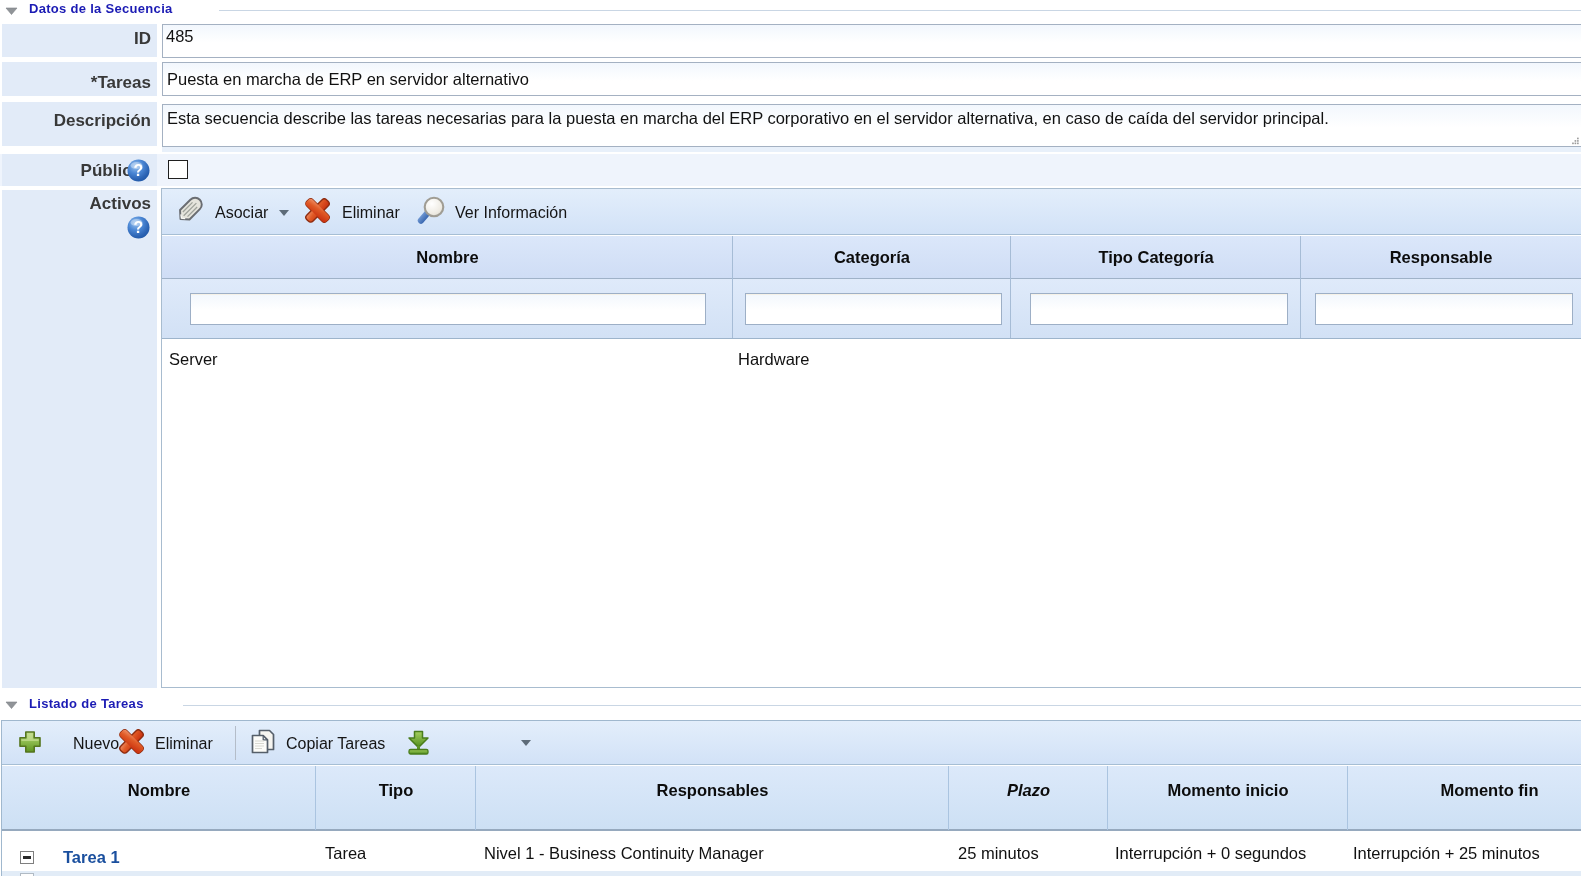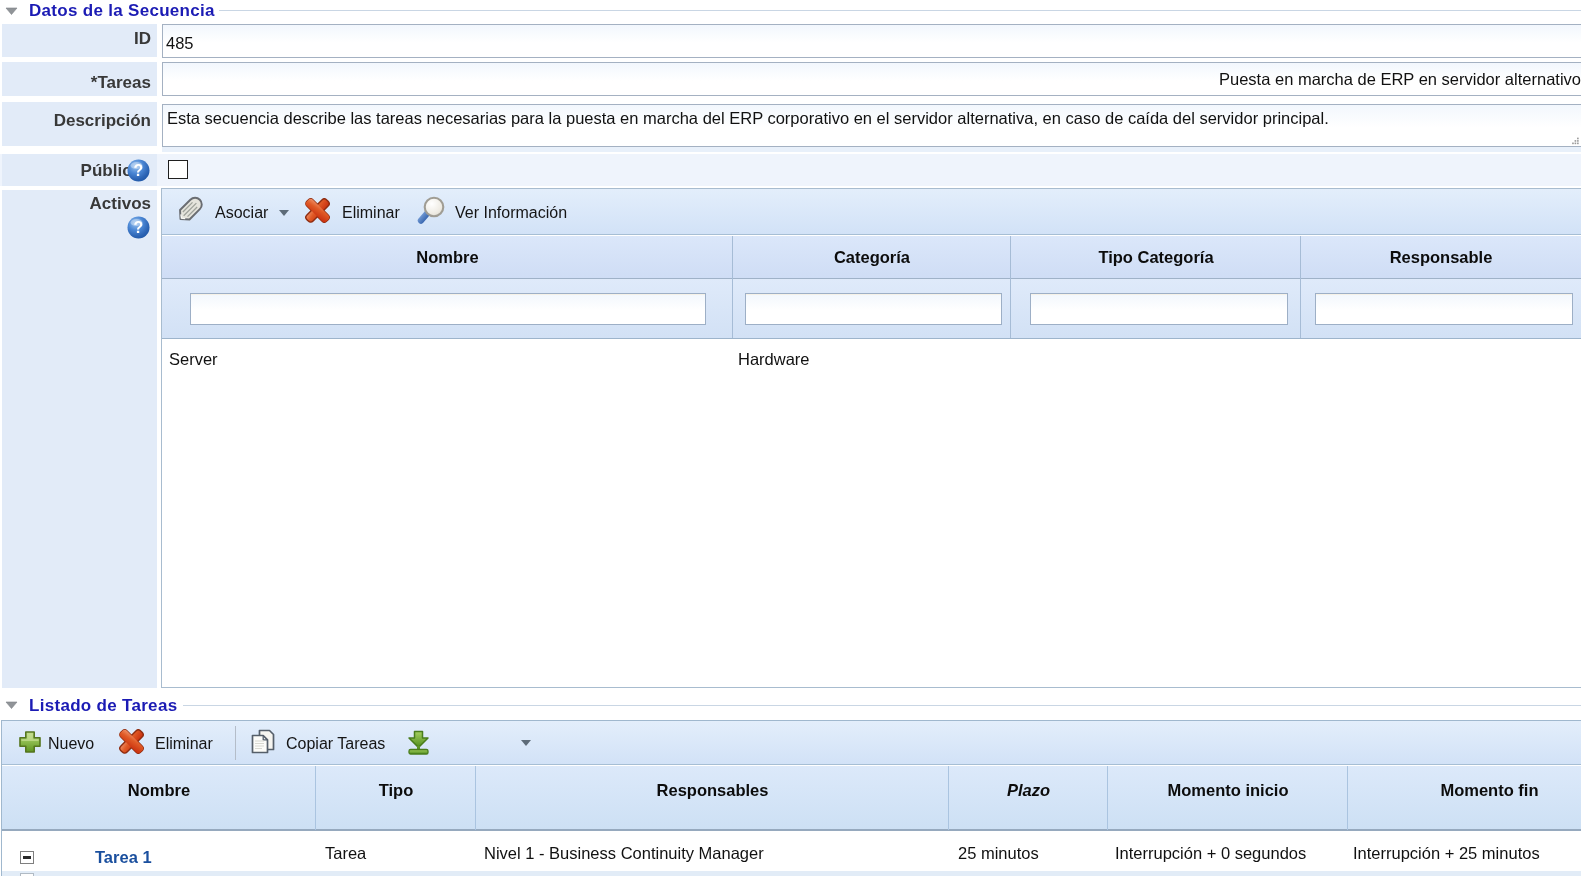--- a/index.html
+++ b/index.html
@@ -1,45 +1,45 @@
 <!DOCTYPE html>
 <html><head>
 <meta charset="utf-8">
 <style>
 html,body{margin:0;padding:0;}
 body{width:1581px;height:876px;position:relative;overflow:hidden;background:#ffffff;
   font-family:"Liberation Sans",sans-serif;}
 .abs{position:absolute;}
 .lbl{position:absolute;background:#e2ebf8;}
 .lbltx{position:absolute;font-weight:bold;color:#383838;font-size:17px;text-align:right;}
-.ftitle{position:absolute;font-weight:bold;font-size:17px;color:#1b1bb4;letter-spacing:0.3px;}
+.ftitle{position:absolute;font-weight:bold;font-size:13px;color:#1b1bb4;letter-spacing:0.3px;}
 .fline{position:absolute;height:1px;background:#c9d6e4;}
 .input{position:absolute;background:linear-gradient(#f2f7fd,#ffffff 55%);border:1px solid #a4b1c2;box-sizing:border-box;
   font-size:16.5px;color:#111;}
 .tbtext{position:absolute;font-size:16px;color:#151515;}
 .hdrtext{position:absolute;font-weight:bold;font-size:16.5px;color:#0c0c0c;text-align:center;}
 .celltx{position:absolute;font-size:16.5px;color:#111;}
 .vsep{position:absolute;width:1px;}
 </style>
 </head>
 <body>
 
 <svg class="abs" style="left:5px;top:7px;" width="13" height="8" viewBox="0 0 13 8">
   <path d="M1,1 L12,1 L6.5,7.5 Z" fill="#909498" stroke="#7e8286" stroke-width="0.6"></path>
 </svg>
 <div class="ftitle" style="left:29px;top:1px;">Datos de la Secuencia</div>
 <div class="fline" style="left:219px;top:10px;width:1362px;"></div>
 
 <div class="lbl" style="left:2px;top:24px;width:155px;height:33px;"></div>
 <div class="lbltx" style="left:0px;top:29px;width:151px;">ID</div>
-<div class="input" style="left:162px;top:24px;width:1420px;height:34px;padding:9px 0 0 3px;">485</div>
+<div class="input" style="left:162px;top:24px;width:1420px;height:34px;padding:2px 0 0 3px;">485</div>
 
 <div class="lbl" style="left:2px;top:62px;width:155px;height:34px;"></div>
 <div class="lbltx" style="left:0px;top:73px;width:151px;">*Tareas</div>
-<div class="input" style="left:162px;top:62px;width:1420px;height:34px;padding:7px 0 0 14px;text-align:right;">Puesta en marcha de ERP en servidor alternativo</div>
+<div class="input" style="left:162px;top:62px;width:1420px;height:34px;padding:7px 0 0 4px;">Puesta en marcha de ERP en servidor alternativo</div>
 
 <div class="lbl" style="left:2px;top:102px;width:155px;height:44px;"></div>
 <div class="lbltx" style="left:0px;top:111px;width:151px;">Descripción</div>
 <div class="abs" style="left:162px;top:147px;width:1419px;height:5px;background:#e8f0fa;"></div>
 <div class="input" style="left:162px;top:104px;width:1420px;height:43px;padding:4px 0 0 4px;">Esta secuencia describe las tareas necesarias para la puesta en marcha del ERP corporativo en el servidor alternativa, en caso de caída del servidor principal.</div>
 <svg class="abs" style="left:1570px;top:136px;" width="10" height="9" viewBox="0 0 11 11">
   <g fill="#9a9a9a">
       <rect x="8" y="2" width="2" height="2"></rect>
       <rect x="5" y="5" width="2" height="2"></rect>
       <rect x="8" y="5" width="2" height="2"></rect>
@@ -153,21 +153,21 @@
   <defs>
       <linearGradient id="gp" x1="0" y1="0" x2="0" y2="1">
     <stop offset="0" stop-color="#c2de8a"></stop>
         <stop offset="0.5" stop-color="#8cba4e"></stop>
         <stop offset="1" stop-color="#5e9421"></stop>
   </linearGradient>
     </defs>
   <path d="M7.8,2 L16.2,2 L16.2,7.8 L22,7.8 L22,16.2 L16.2,16.2 L16.2,22 L7.8,22 L7.8,16.2 L2,16.2 L2,7.8 L7.8,7.8 Z" fill="url(#gp)" stroke="#55761f" stroke-width="1.6" stroke-linejoin="round"></path>
   <path d="M9.2,3.4 L14.8,3.4 L14.8,9.2 L20.6,9.2 L20.6,11 L3.4,11 L3.4,9.2 L9.2,9.2 Z" fill="#c6dd90" opacity="0.75"></path>
 </svg>
-<div class="tbtext" style="left:48px;top:735px;">Nuevo</div>
+<div class="tbtext" style="left:73px;top:735px;">Nuevo</div>
 <svg class="abs" style="left:119px;top:729px;" width="25" height="25" viewBox="0 0 25 25">
   <g fill="url(#rx)" stroke="#8e2c10" stroke-width="1.4" stroke-linejoin="round">
     <rect x="-1.5" y="8.1" width="28" height="8.8" rx="3.4" transform="rotate(45 12.5 12.5)"></rect>
     <rect x="-1.5" y="8.1" width="28" height="8.8" rx="3.4" transform="rotate(-45 12.5 12.5)"></rect>
     <rect x="-1.5" y="8.1" width="28" height="8.8" rx="3.4" transform="rotate(45 12.5 12.5)" stroke="none"></rect>
   </g>
 </svg>
 <div class="tbtext" style="left:155px;top:735px;">Eliminar</div>
 <div class="vsep" style="left:235px;top:726px;height:34px;background:#b4bdc9;"></div>
 <svg class="abs" style="left:250px;top:728px;" width="26" height="26" viewBox="0 0 26 26">
@@ -205,21 +205,21 @@
 <div class="hdrtext" style="left:1108px;top:781px;width:240px;">Momento inicio</div>
 <div class="hdrtext" style="left:1373px;top:781px;width:233px;">Momento fin</div>
 <div class="vsep" style="left:315px;top:766px;height:64px;background:#aac4e0;"></div>
 <div class="vsep" style="left:475px;top:766px;height:64px;background:#aac4e0;"></div>
 <div class="vsep" style="left:948px;top:766px;height:64px;background:#aac4e0;"></div>
 <div class="vsep" style="left:1107px;top:766px;height:64px;background:#aac4e0;"></div>
 <div class="vsep" style="left:1347px;top:766px;height:64px;background:#aac4e0;"></div>
 
 <div class="abs" style="left:20px;top:851px;width:14px;height:13px;background:#fff;border:1.5px solid #7f7f7f;box-sizing:border-box;"></div>
 <div class="abs" style="left:23px;top:856px;width:8px;height:2.5px;background:#2a2a2a;"></div>
-<div class="celltx" style="left:63px;top:848px;font-weight:bold;color:#1a4f9e;margin-left:32px;">Tarea 1</div>
+<div class="celltx" style="left:63px;top:848px;font-weight:bold;color:#1a4f9e;">Tarea 1</div>
 <div class="celltx" style="left:325px;top:844px;">Tarea</div>
 <div class="celltx" style="left:484px;top:844px;">Nivel 1 - Business Continuity Manager</div>
 <div class="celltx" style="left:958px;top:844px;">25 minutos</div>
 <div class="celltx" style="left:1115px;top:844px;">Interrupción + 0 segundos</div>
 <div class="celltx" style="left:1353px;top:844px;">Interrupción + 25 minutos</div>
 
 <div class="abs" style="left:2px;top:871px;width:1579px;height:5px;background:#e2ecf7;"></div>
 <div class="abs" style="left:20px;top:873px;width:14px;height:3px;background:#fdfdfd;border:1px solid #b0bac4;border-bottom:none;box-sizing:border-box;"></div>
 
 </body></html>

